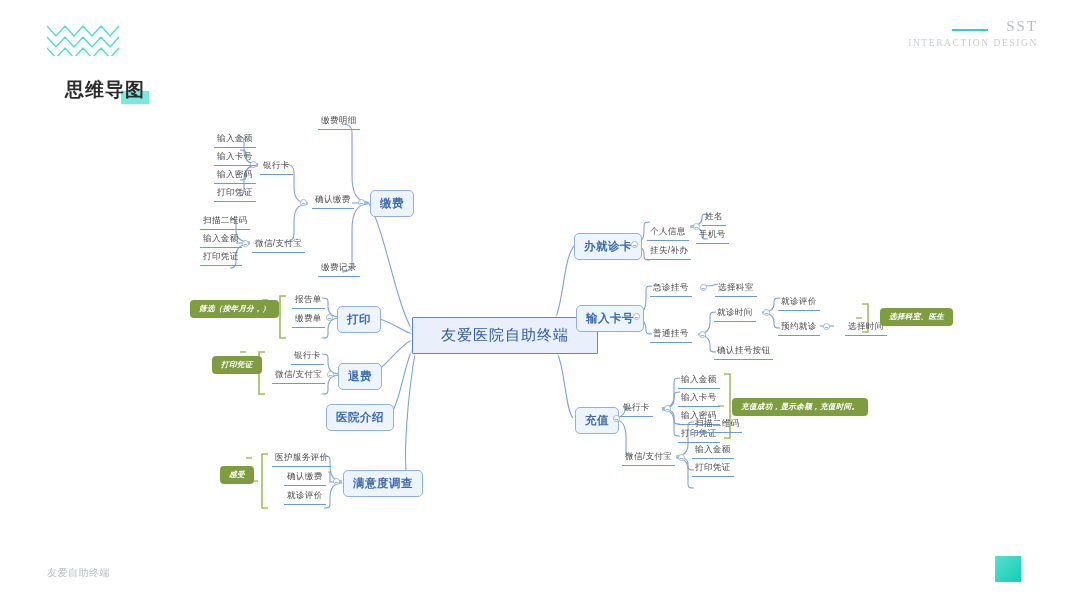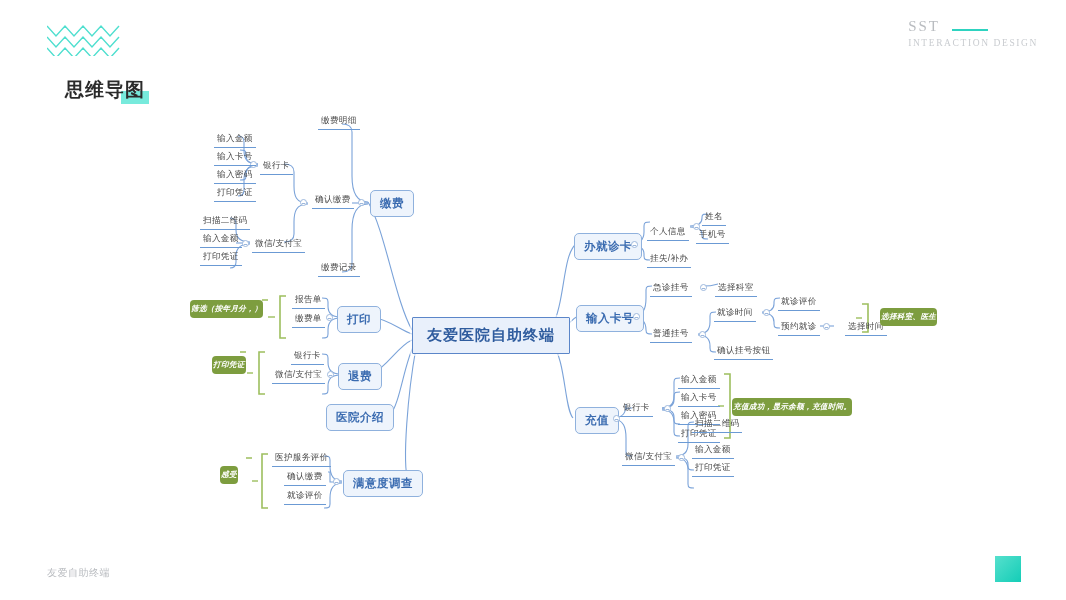--- a/index.html
+++ b/index.html
@@ -15,54 +15,54 @@
   .zigzag{position:absolute;left:47px;top:20px;width:75px;height:36px;}
   .page-title{
     position:absolute;left:63px;top:76px;
     font-size:19px;font-weight:700;color:#2b2b2b;letter-spacing:1px;
     padding:1px 2px 2px 2px;
   }
   .title-hl{
     position:absolute;left:121px;top:91px;width:28px;height:13px;
     background:#5fe6d6;opacity:.85;
   }
-  .brand{position:absolute;right:28px;top:18px;text-align:left;}
+  .brand{position:absolute;right:28px;top:18px;text-align:right;}
   .brand-name{font-size:15px;color:#b9bcc0;letter-spacing:2px;font-family:"Liberation Serif",serif;}
   .brand-sub{font-size:9.5px;color:#c9ccd0;letter-spacing:1.6px;margin-top:3px;font-family:"Liberation Serif",serif;}
   .brand-rule{position:absolute;right:78px;top:29px;width:36px;height:2px;background:#2ed3c0;}
   .footer-text{position:absolute;left:47px;top:566px;font-size:10px;color:#b9bcc0;letter-spacing:.5px;}
   .corner-square{position:absolute;left:995px;top:556px;width:26px;height:26px;
     background:linear-gradient(135deg,#56e0cd 0%,#14cdb7 100%);}
 
   
   .node{position:absolute;box-sizing:border-box;white-space:nowrap;}
 
   
   .n-root{
     background:#e9f0fb;border:1.6px solid #5b86c9;border-radius:1px;
-    color:#2f5c9e;font-size:15px;font-weight:700;
-    padding:8px 14px;letter-spacing:1px;
+    color:#2f5c9e;font-size:15px;font-weight:400;
+    padding:8px 28px;letter-spacing:1px;
     box-shadow:0 0 0 2px rgba(255,255,255,.6);
   }
   
   .n-l1{
     background:#eef4fc;border:1px solid #8fb1dd;border-radius:5px;
     color:#3a6bb0;font-size:11.5px;font-weight:700;
     padding:5px 9px;letter-spacing:.5px;
   }
   
   .n-ul{
     color:#4a4a4a;font-size:8.6px;font-weight:400;
     border-bottom:1.6px solid #6b9ad4;padding:0 3px 2px 3px;letter-spacing:.3px;
   }
   
   .n-note{
     background:#7d9d3f;border-radius:4px;color:#ffffff;
     font-size:7.6px;font-style:italic;font-weight:700;
-    padding:4px 1px;letter-spacing:.3px;
+    padding:4px 9px;letter-spacing:.3px;
   }
   
   .dot{position:absolute;width:7px;height:7px;border:1px solid #9db8dd;border-radius:50%;
     background:#fff;box-sizing:border-box;}
   .dot::after{content:"";position:absolute;left:1px;top:2.5px;width:3px;height:1px;background:#9db8dd;}
 </style>
 </head>
 <body>
 
 <div id="canvas">
@@ -216,21 +216,21 @@
   <div class="dot" style="left:333px;top:478px;"></div>
   <div class="node n-ul" style="left:272px;top:452px;">医护服务评价</div>
   <div class="node n-ul" style="left:284px;top:471px;">确认缴费</div>
   <div class="node n-ul" style="left:284px;top:490px;">就诊评价</div>
   <div class="node n-note" style="left:220px;top:466px;">感受</div>
 
   <div class="node n-l1" style="left:574px;top:233px;">办就诊卡</div>
   <div class="dot" style="left:631px;top:241px;"></div>
   <div class="node n-ul" style="left:647px;top:218px;margin-top:8px;">个人信息</div>
   <div class="dot" style="left:693px;top:223px;"></div>
-  <div class="node n-ul" style="left:647px;top:253px;">挂失/补办</div>
+  <div class="node n-ul" style="left:647px;top:245px;">挂失/补办</div>
   <div class="node n-ul" style="left:702px;top:211px;">姓名</div>
   <div class="node n-ul" style="left:696px;top:229px;">手机号</div>
 
   <div class="node n-l1" style="left:576px;top:305px;">输入卡号</div>
   <div class="dot" style="left:633px;top:313px;"></div>
   <div class="node n-ul" style="left:650px;top:282px;">急诊挂号</div>
   <div class="dot" style="left:700px;top:284px;"></div>
   <div class="node n-ul" style="left:715px;top:282px;">选择科室</div>
   <div class="node n-ul" style="left:650px;top:328px;">普通挂号</div>
   <div class="dot" style="left:699px;top:331px;"></div>

